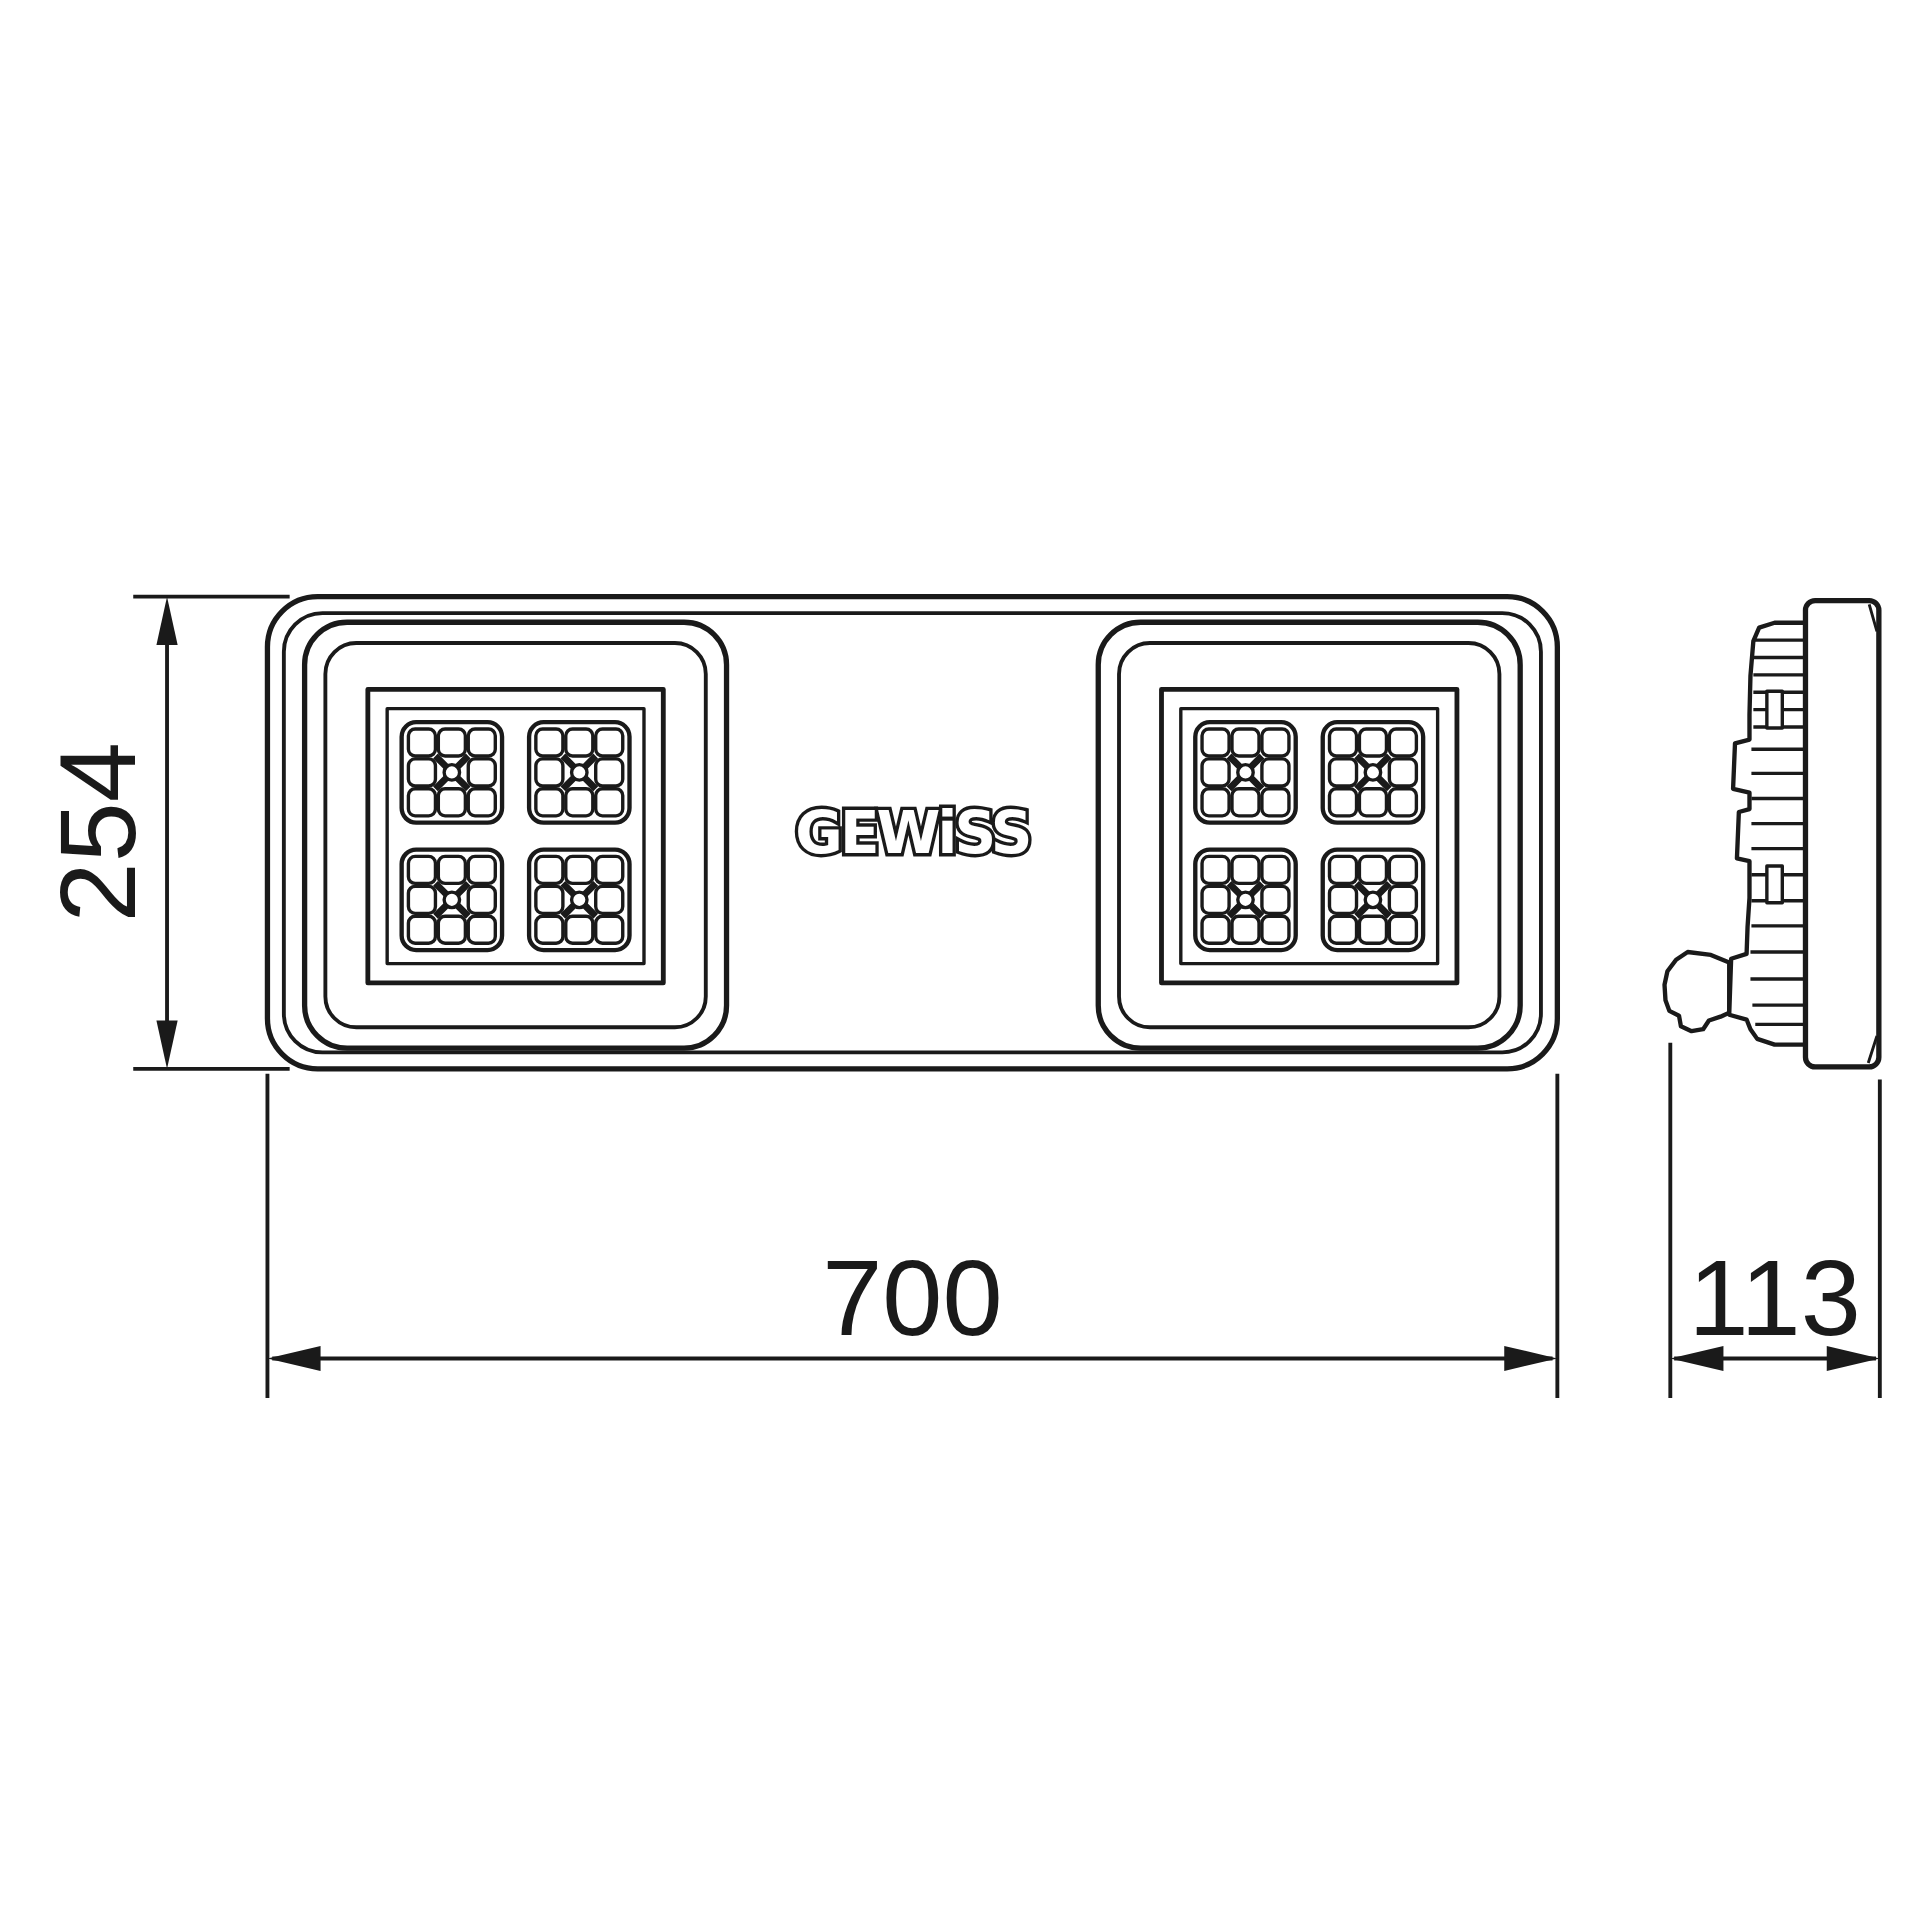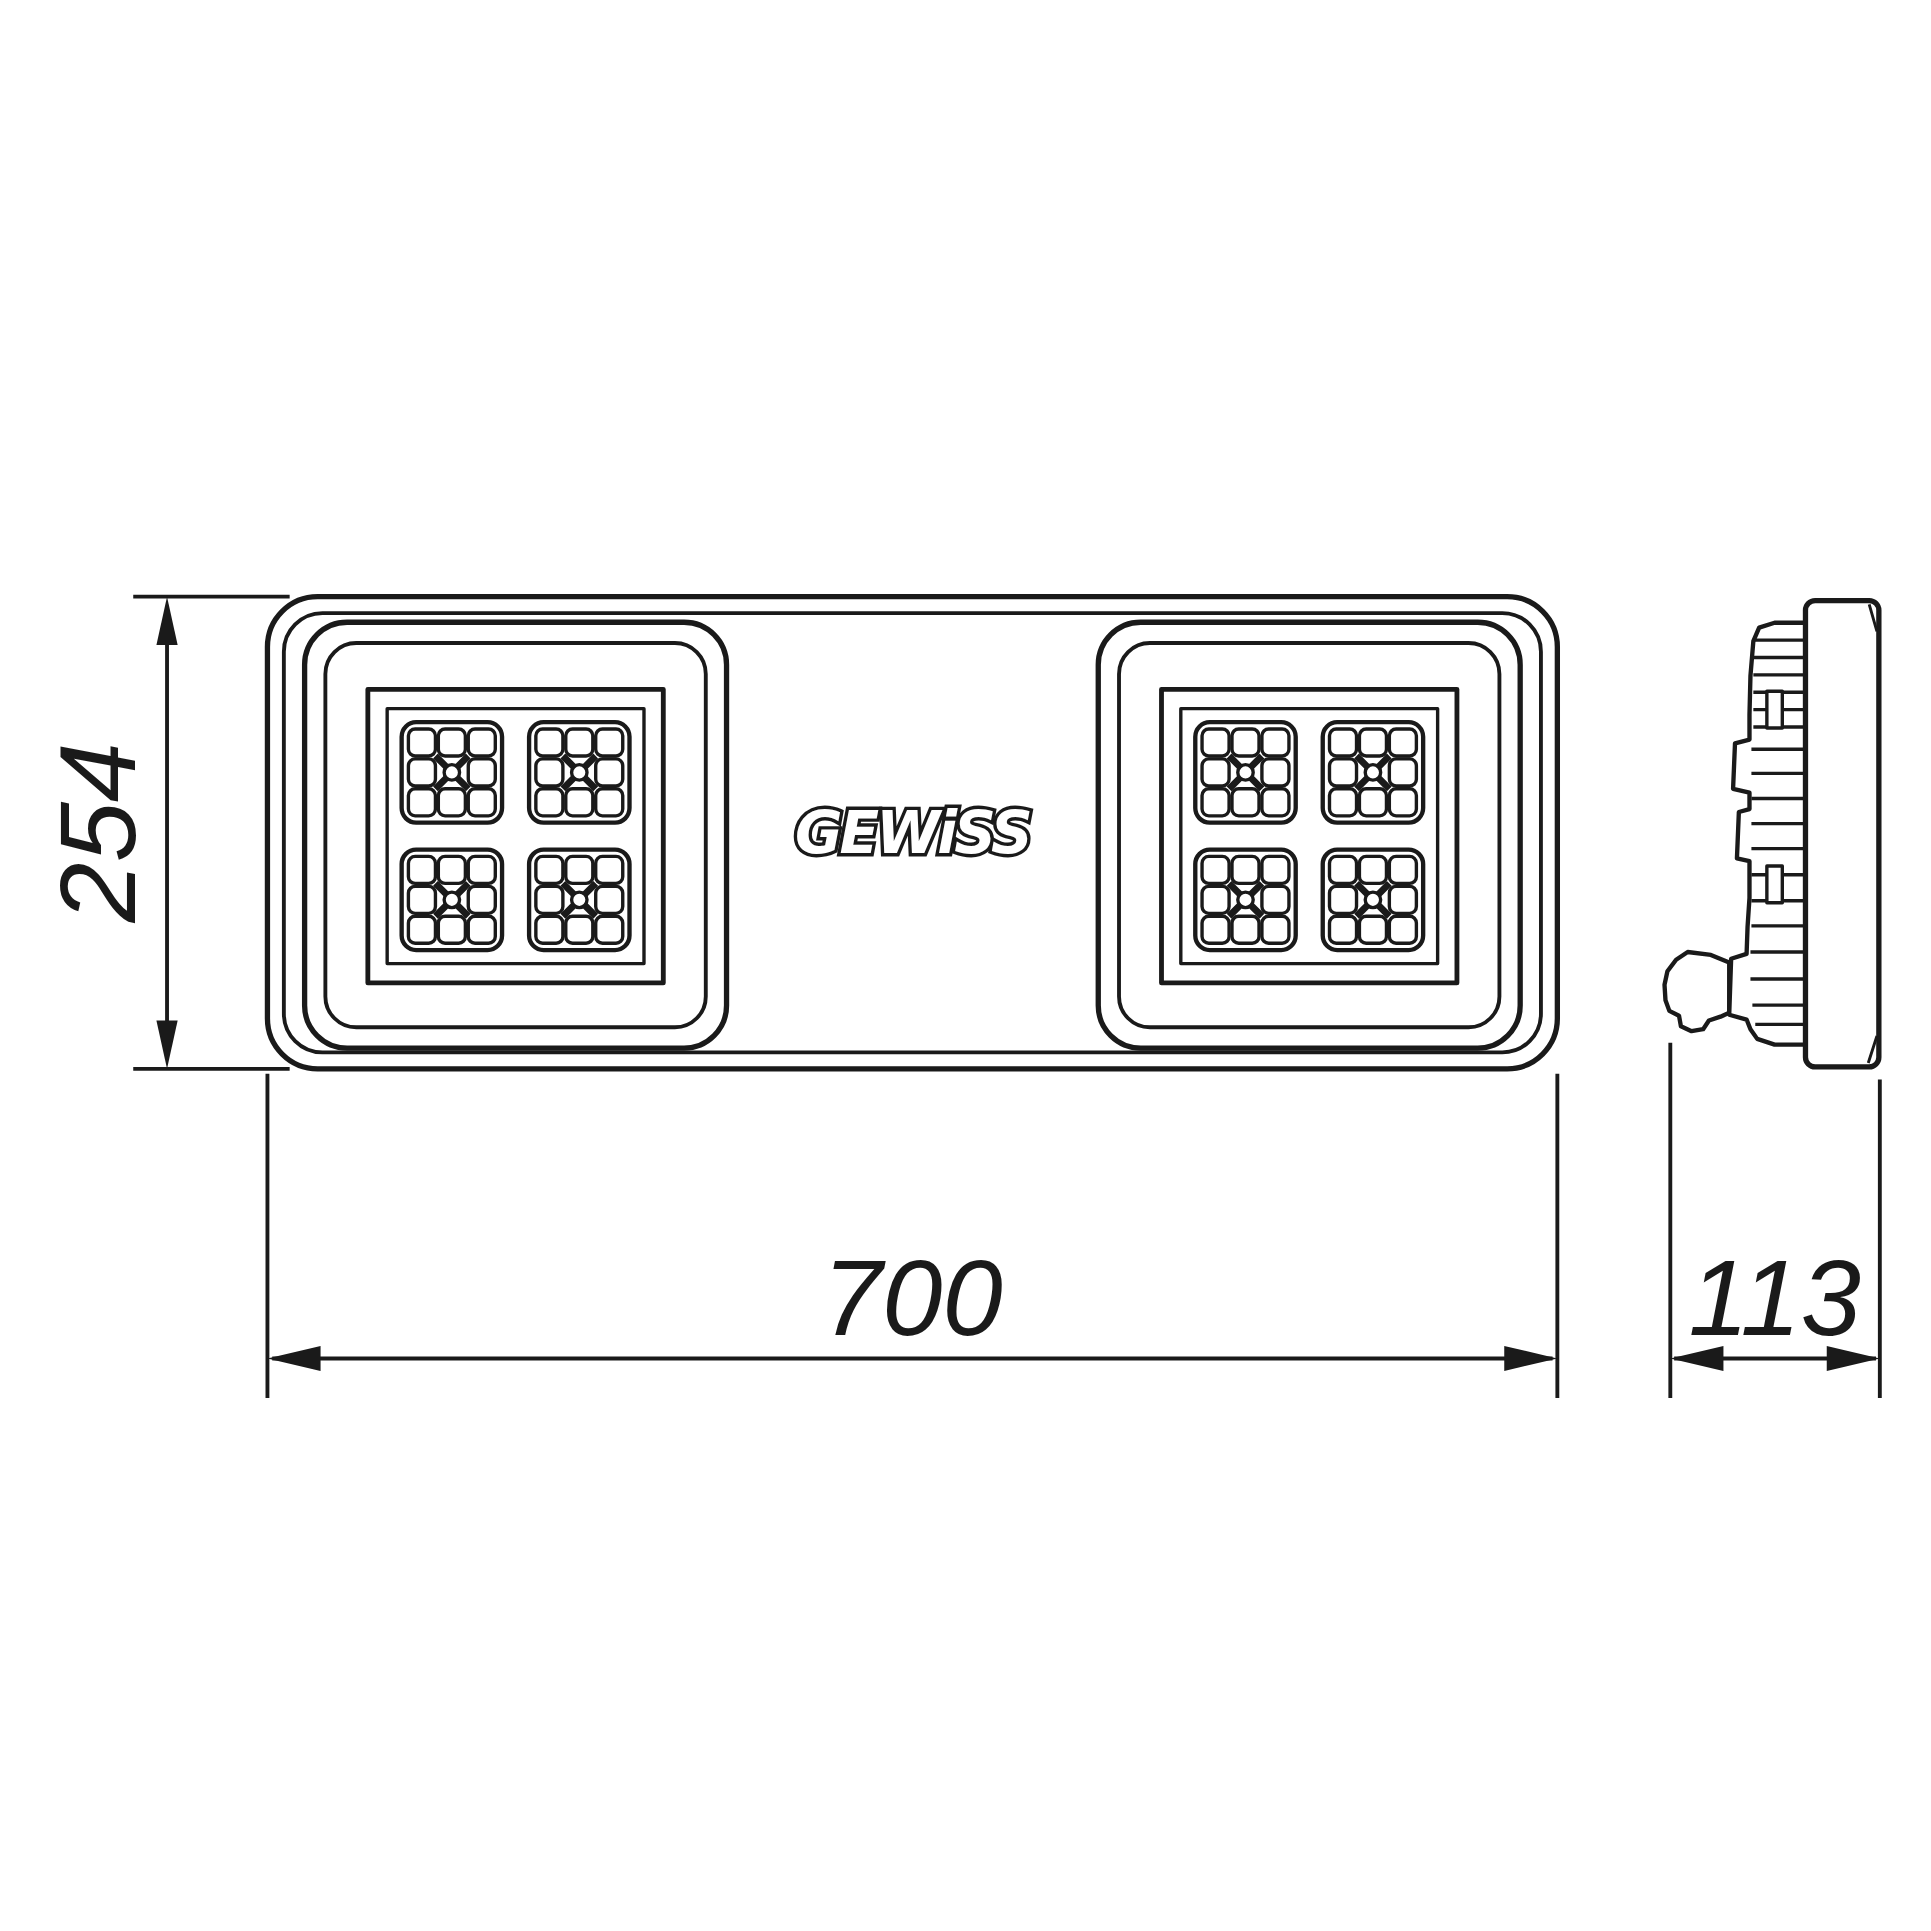--- a/index.html
+++ b/index.html
@@ -1,17 +1,17 @@
 <!DOCTYPE html>
 <html style="--line: #1a1a1a; --bg: #ffffff;"><head>
 <meta charset="utf-8">
 <style>
   :root { --line:#1a1a1a; --bg:#ffffff; }
   html,body { margin:0; padding:0; width:1931px; height:1931px; background:var(--bg); }
-  .canvas { position:relative; width:1931px; height:1931px; background:var(--bg);font-style:italic; }
+  .canvas { position:relative; width:1931px; height:1931px; background:var(--bg); }
   svg { display:block; }
   .ln { fill:none; stroke:var(--line); stroke-linejoin:round; stroke-linecap:butt; }
   .wh { fill:var(--bg); stroke:var(--line); stroke-linejoin:round; }
   .arrow { fill:var(--line); stroke:none; }
   .dimtxt { font-family:"Liberation Sans", sans-serif; font-size:112px; fill:var(--line); }
   .logotxt { font-family:"DejaVu Sans", sans-serif; font-size:60px; font-weight:bold;
              letter-spacing:-3px; fill:#ffffff; stroke:var(--line); stroke-width:7px;
              paint-order:stroke; }
 </style>
 </head>

